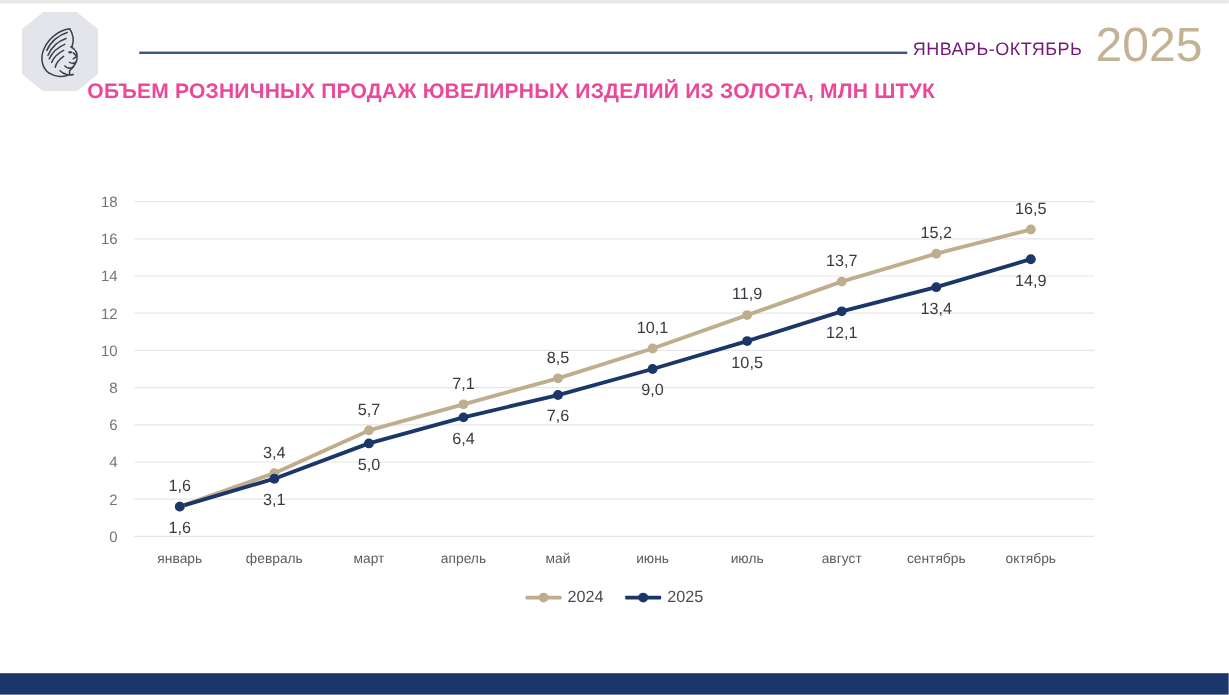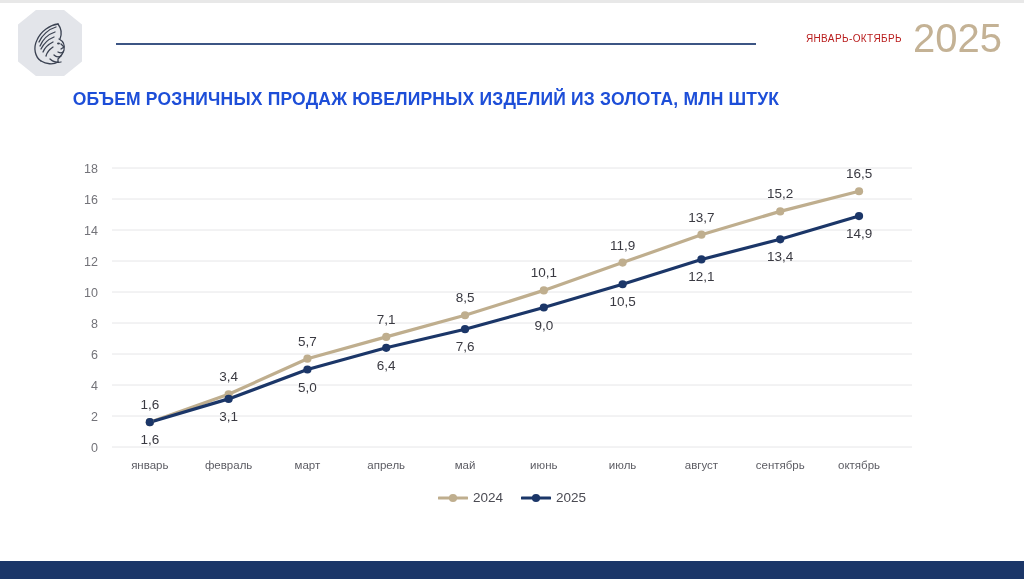--- a/index.html
+++ b/index.html
@@ -52,48 +52,48 @@
     top: 43px;
     width: 640px;
     height: 2px;
     background: #3c5584;
   }
 
   #header-period {
     position: absolute;
     right: 122px;
     top: 33px;
-    font-size: 10px;
+    font-size: 15px;
     letter-spacing: 0.4px;
-    color: #b91c1c;
+    color: #701a75;
     white-space: nowrap;
     font-weight: 400;
   }
 
   #header-year {
     position: absolute;
     right: 22px;
     top: 18px;
     font-size: 40px;
     line-height: 40px;
     font-weight: 400;
     color: #c4b295;
     letter-spacing: 0px;
   }
 
   
   #chart-title {
     position: absolute;
-    top: 89px;
+    top: 66px;
     left: 0;
     width: 852px;
     text-align: center;
     font-size: 17.5px;
     font-weight: bold;
-    color: #1d4ed8;
+    color: #ec4899;
     letter-spacing: 0.2px;
   }
 
   
   #chart-area {
     position: absolute;
     left: 0;
     top: 130px;
     width: 1024px;
     height: 390px;

